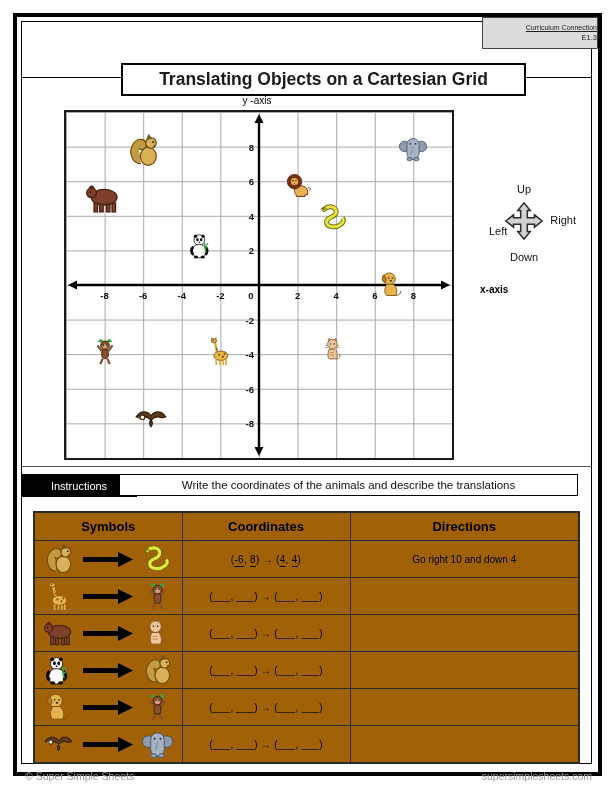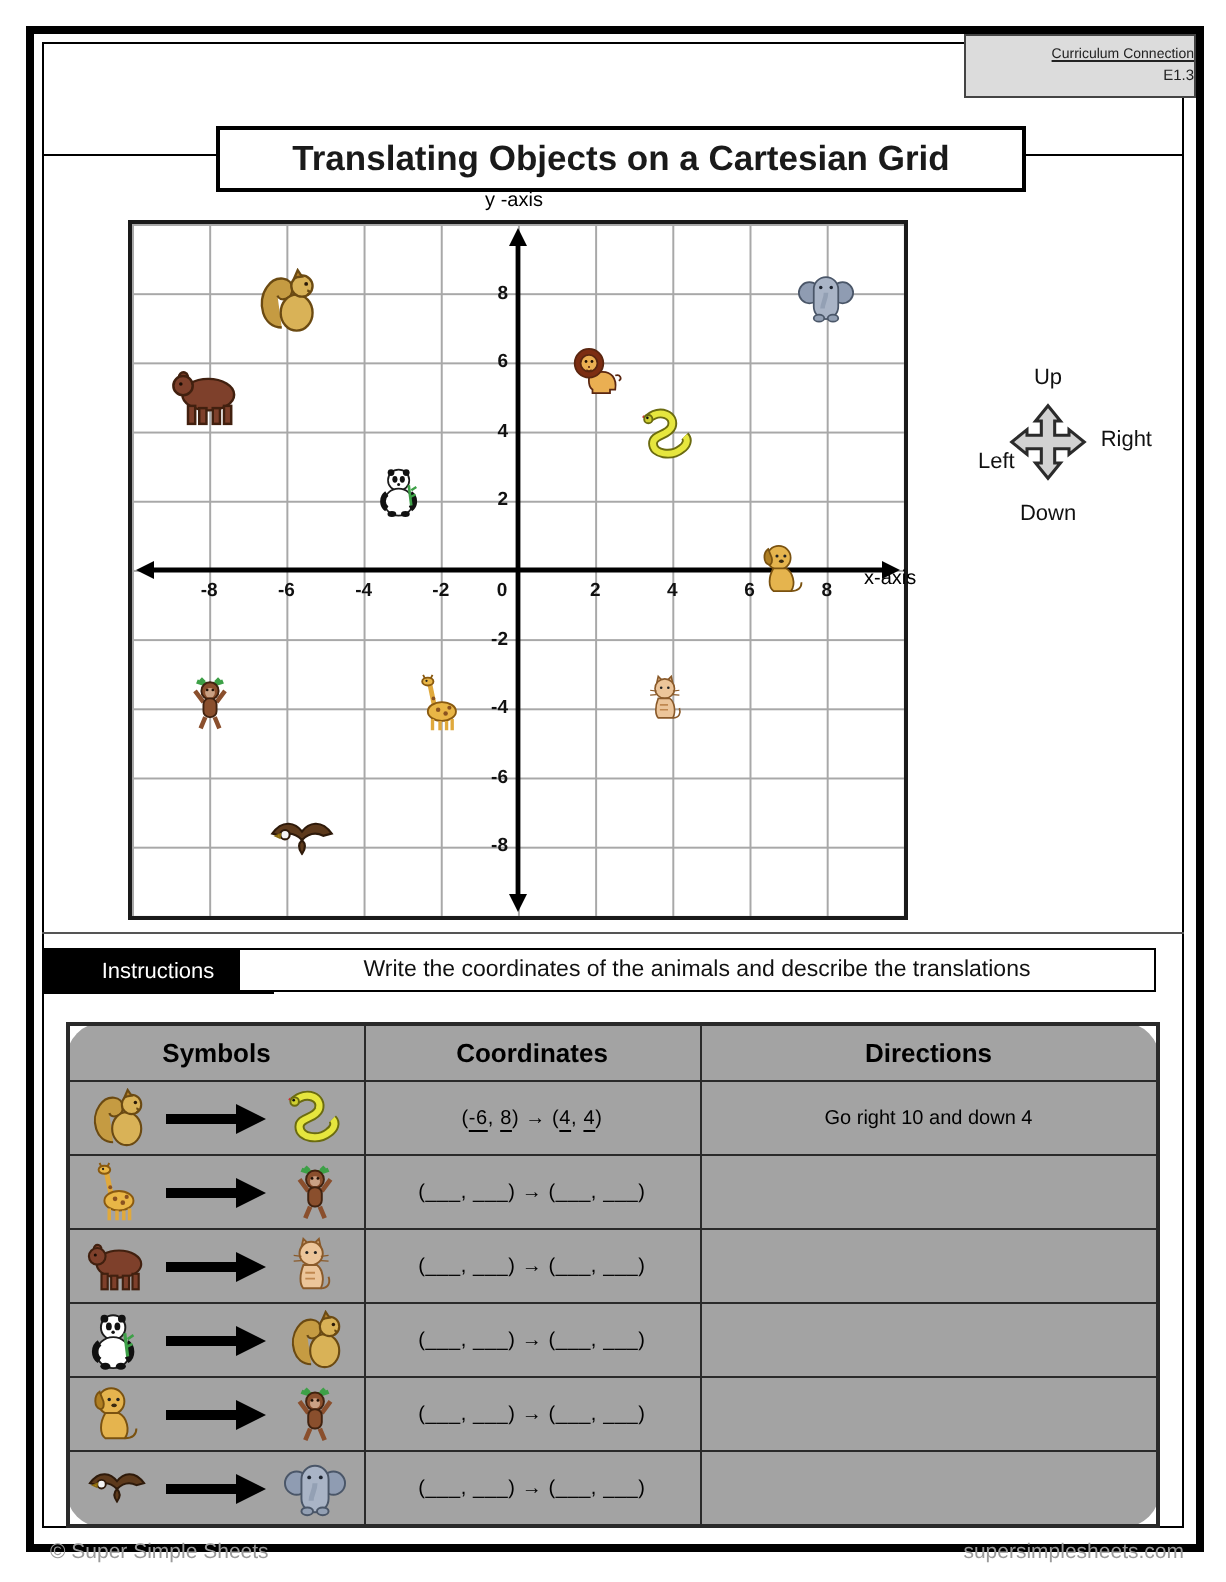--- a/index.html
+++ b/index.html
@@ -11,26 +11,26 @@
 
   
   .name-row{left:28px;top:34px;font-size:13px;color:#2b2b2b;}
   .name-blank{color:#9a9a9a;letter-spacing:1px;}
   .page-number{left:0;top:34px;width:613px;text-align:center;font-size:13px;color:#2b2b2b;}
   .badge{left:482px;top:17px;width:114px;height:30px;background:#dcdcdc;border:1px solid #444;
          display:flex;flex-direction:column;align-items:flex-end;justify-content:center;line-height:1.25;}
   .badge .l1{font-size:7px;text-decoration:underline;color:#222;}
   .badge .l2{font-size:7.5px;color:#222;}
   .title-rule{left:21px;top:77px;width:571px;border-top:1.5px solid #000;height:0;}
-  .title-box{left:108px;top:63px;width:401px;height:29px;border:2px solid #000;background:#fff;
+  .title-box{left:121px;top:63px;width:401px;height:29px;border:2px solid #000;background:#fff;
              display:flex;align-items:center;justify-content:center;font-size:17.5px;font-weight:bold;}
 
   
   .y-axis-title{left:207px;top:95px;width:100px;text-align:center;font-size:10px;color:#000;}
-  .x-axis-title{left:432px;top:284px;font-size:10px;color:#000;}
+  .x-axis-title{left:480px;top:284px;font-size:10px;color:#000;font-weight:bold;}
   .grid-box{left:64px;top:110px;width:386px;height:346px;border:2px solid #1a1a1a;background:#fff;
     background-image:linear-gradient(to right,#a8a8a8 1px,transparent 1px),
                      linear-gradient(to bottom,#a8a8a8 1px,transparent 1px);
     background-size:38.6px 34.6px;}
   .tick{position:absolute;font-size:9.5px;font-weight:700;color:#111;transform:translate(-50%,0);}
   .ytick{transform:translate(-100%,-50%);}
   .animal{position:absolute;transform:translate(-50%,-50%);line-height:0;}
 
   
   .compass{left:472px;top:183px;width:104px;height:80px;font-size:11px;color:#111;}
@@ -41,21 +41,21 @@
   .compass .cross{position:absolute;left:31px;top:17px;line-height:0;}
 
   
   .section-rule{left:21px;top:466px;width:571px;border-top:1px solid #555;height:0;}
   .instr-label{left:21px;top:474px;width:116px;height:23px;background:#000;color:#fff;
                display:flex;align-items:center;justify-content:center;font-size:11px;}
   .instr-box{left:119px;top:474px;width:457px;height:20px;border:1.5px solid #000;background:#fff;
              display:flex;align-items:center;justify-content:center;font-size:11.5px;color:#111;}
 
   
-  .wtable{left:33px;top:511px;border-collapse:collapse;table-layout:fixed;background:#a3a3a3;border-radius:19px;}
+  .wtable{left:33px;top:511px;border-collapse:collapse;table-layout:fixed;background:#a16207;}
   .wtable th,.wtable td{border:1.4px solid #2a2a2a;padding:0;text-align:center;vertical-align:middle;}
   .wtable{border:2px solid #2a2a2a;}
   .wtable th{height:27px;font-size:13px;font-weight:bold;color:#000;}
   .wtable td{height:36px;font-size:10px;color:#000;}
   .sym-cell{display:flex;align-items:center;justify-content:center;gap:9px;}
   .coord u{text-decoration:underline;text-underline-offset:2.5px;}
   .coord{letter-spacing:.3px;}
   .dir-cell{font-size:11.5px;}
 
   

